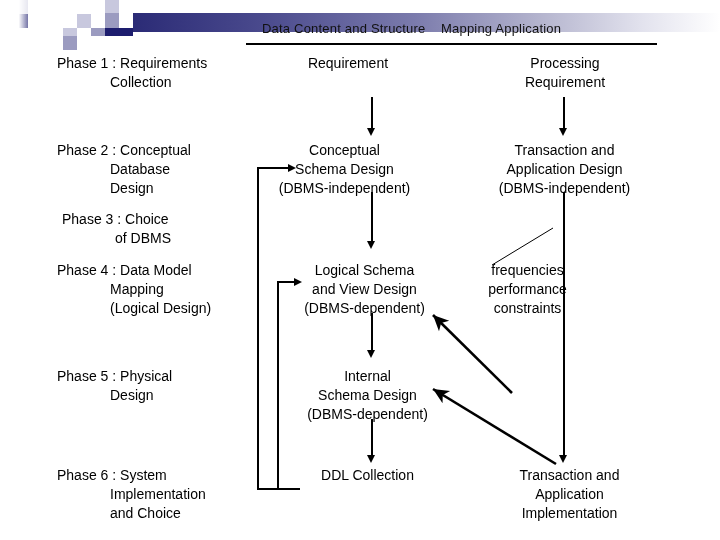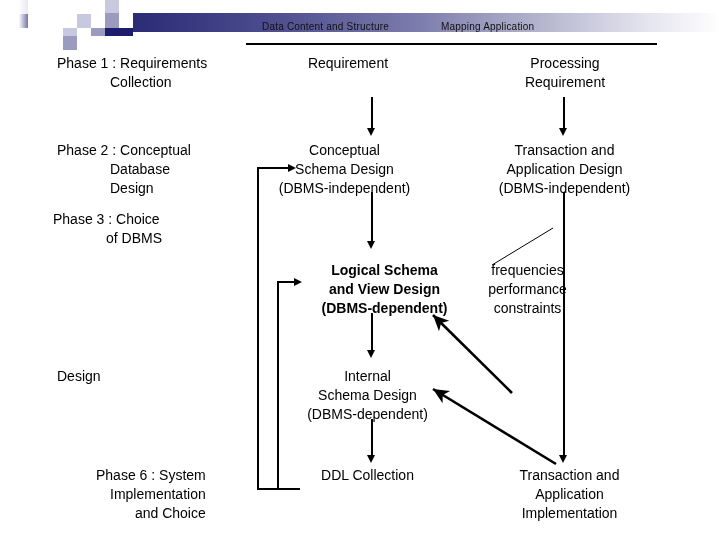--- a/index.html
+++ b/index.html
@@ -41,21 +41,21 @@
   
   #header-rule {
     position: absolute;
     left: 246px; top: 43px;
     width: 411px; height: 2px;
     background: #000000;
   }
   .hdr-title {
     position: absolute;
     top: 21px;
-    font-size: 10px;
+    font-size: 13px;
     color: #111111;
     white-space: nowrap;
     letter-spacing: 0.2px;
   }
   #hdr-title-left  { left: 262px; }
   #hdr-title-right { left: 441px; }
 
   
   .blk {
     position: absolute;
@@ -137,47 +137,53 @@
     <span class="ln">Phase 1 : Requirements</span>
     <span class="ln">Collection</span>
   </div>
 
   <div class="blk phase" style="left:57px; top:141px;">
     <span class="ln">Phase 2 : Conceptual</span>
     <span class="ln">Database</span>
     <span class="ln">Design</span>
   </div>
 
-  <div class="blk phase" style="left:53px; top:210px;">
+  <div class="blk phase" style="left:62px; top:210px;">
     <span class="ln">Phase 3 : Choice</span>
     <span class="ln">of DBMS</span>
   </div>
 
+  <div class="blk phase" style="left:57px; top:261px;">
+    <span class="ln">Phase 4 : Data Model</span>
+    <span class="ln">Mapping</span>
+    <span class="ln">(Logical Design)</span>
+  </div>
 
   <div class="blk phase" style="left:57px; top:367px;">
+    <span class="ln">Phase 5 : Physical</span>
     <span class="ln">Design</span>
   </div>
 
-  <div class="blk phase" style="left:57px; top:466px;text-align:right;">
+  <div class="blk phase" style="left:57px; top:466px;">
     <span class="ln">Phase 6 : System</span>
     <span class="ln">Implementation</span>
     <span class="ln">and Choice</span>
   </div>
 
   <div class="blk ctr" style="left:288px; top:54px; width:120px;">
     <span class="ln">Requirement</span>
   </div>
 
   <div class="blk ctr" style="left:272px; top:141px; width:145px;">
     <span class="ln">Conceptual</span>
     <span class="ln">Schema Design</span>
     <span class="ln">(DBMS-independent)</span>
   </div>
 
-  <div class="blk ctr" style="left:312px; top:261px; width:145px;font-weight:bold;">
+  <div class="blk ctr" style="left:292px; top:261px; width:145px;">
     <span class="ln">Logical Schema</span>
     <span class="ln">and View Design</span>
     <span class="ln">(DBMS-dependent)</span>
   </div>
 
   <div class="blk ctr" style="left:295px; top:367px; width:145px;">
     <span class="ln">Internal</span>
     <span class="ln">Schema Design</span>
     <span class="ln">(DBMS-dependent)</span>
   </div>

